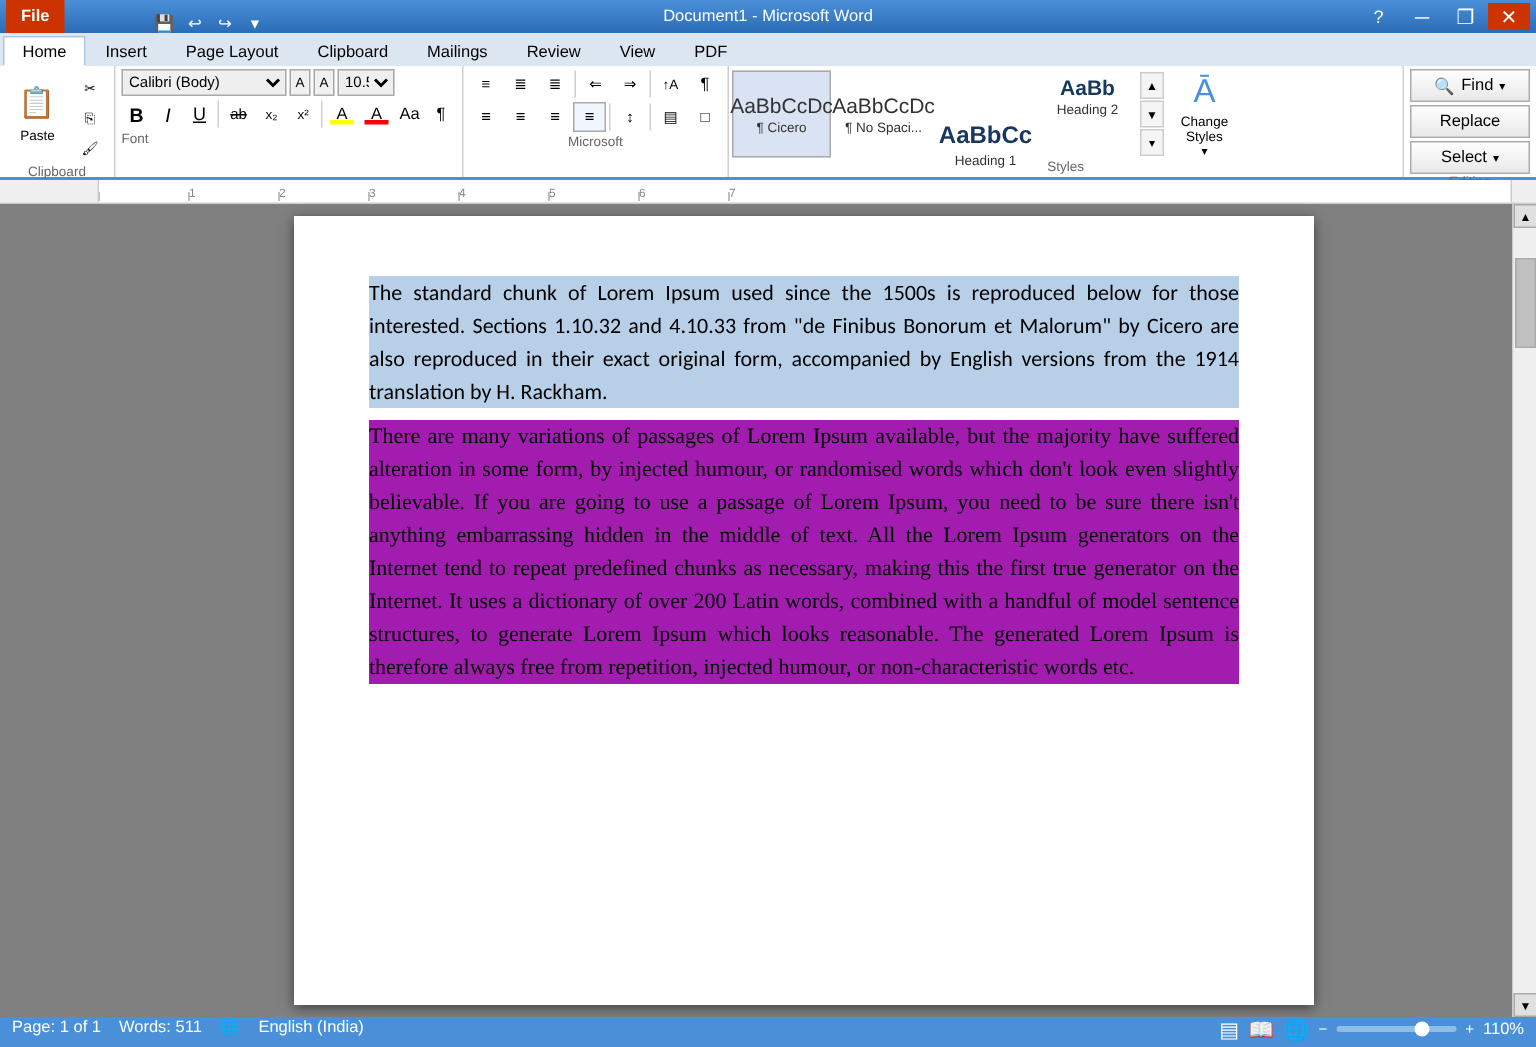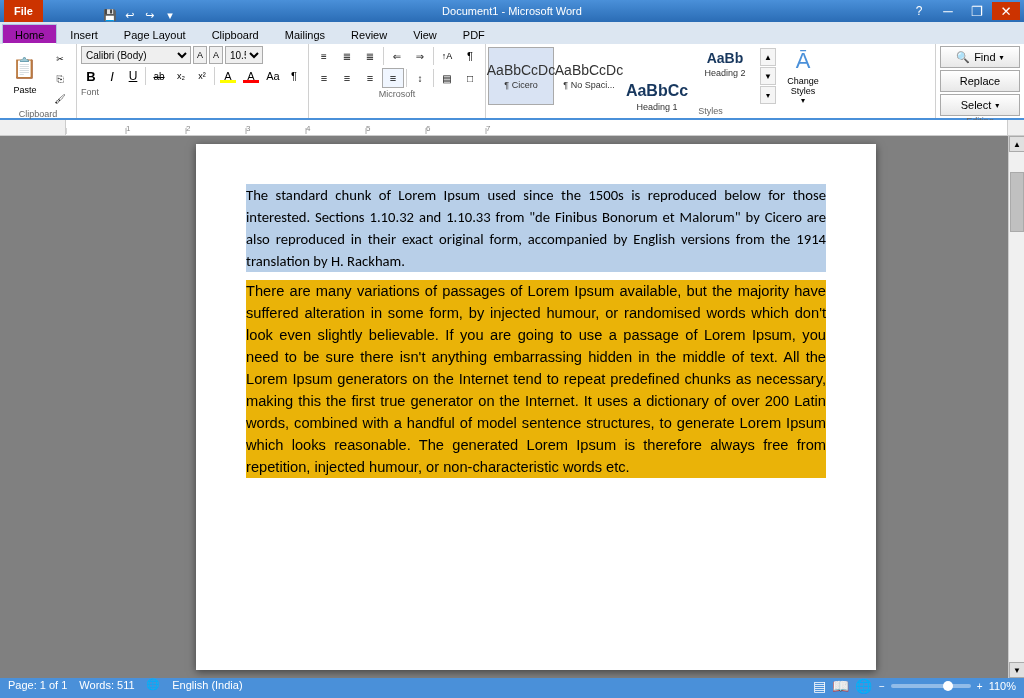--- a/index.html
+++ b/index.html
@@ -19,21 +19,21 @@
       padding: 2px 12px;
       font-size: 11px;
       cursor: pointer;
       border: 1px solid transparent;
       border-bottom: none;
       background: transparent;
       height: 20px;
       line-height: 16px;
     }
     .rtab.active {
-      background: #a21caf;
+      background: #ffffff;
       border-color: #b0c4de;
       border-bottom: 1px solid white;
       color: #000;
     }
 
     
     .qat {
       position: absolute;
       top: 4px;
       left: 52px;
@@ -242,25 +242,25 @@
 </div>
 
 <div style="display:flex; height:calc(698px - 22px - 22px - 76px - 16px - 20px); background:#808080;">
 
   <div style="width:64px;background:#808080;"></div>
 
   <div style="flex:1; overflow-y:auto; padding:8px 0; display:flex; justify-content:center;">
     <div style="width:680px; background:white; padding:40px 50px; box-shadow:0 2px 8px rgba(0,0,0,0.5); font-family:Calibri,Arial,sans-serif;">
 
       <p style="text-align:justify; line-height:1.5; margin-bottom:8px; font-size:11pt; background-color:#b8cfe8;">
-        <span>The standard chunk of Lorem Ipsum used since the 1500s is reproduced below for those interested. Sections 1.10.32 and 1.10.33 from "de Finibus Bonorum et Malorum" by Cicero are also reproduced in their exact original form, accompanied by English versions from the 1914 translation by H. Rackham.</span>
+        <span>The standard chunk of Lorem Ipsum used since the 1500s is reproduced below for those interested. Sections 1.10.32 and 4.10.33 from "de Finibus Bonorum et Malorum" by Cicero are also reproduced in their exact original form, accompanied by English versions from the 1914 translation by H. Rackham.</span>
       </p>
 
 
-      <p style="text-align:justify; line-height:1.5; margin-bottom:8px; font-size:11pt; font-family:Liberation Sans, sans-serif; background-color:#eab308;">
+      <p style="text-align:justify; line-height:1.5; margin-bottom:8px; font-size:11pt; font-family:Liberation Serif, serif; background-color:#a21caf;">
         <span>There are many variations of passages of Lorem Ipsum available, but the majority have suffered alteration in some form, by injected humour, or randomised words which don't look even slightly believable. If you are going to use a passage of Lorem Ipsum, you need to be sure there isn't anything embarrassing hidden in the middle of text. All the Lorem Ipsum generators on the Internet tend to repeat predefined chunks as necessary, making this the first true generator on the Internet. It uses a dictionary of over 200 Latin words, combined with a handful of model sentence structures, to generate Lorem Ipsum which looks reasonable. The generated Lorem Ipsum is therefore always free from repetition, injected humour, or non-characteristic words etc.</span>
       </p>
 
     </div>
   </div>
 
   <div style="width:16px; background:#f0f0f0; border-left:1px solid #ccc; display:flex; flex-direction:column;">
     <button style="width:16px;height:16px;background:#e0e0e0;border:1px solid #aaa;cursor:pointer;font-size:8px;display:flex;align-items:center;justify-content:center;">▲</button>
     <div style="flex:1;background:#f0f0f0;position:relative;">
       <div style="width:14px;height:60px;background:#c0c0c0;border:1px solid #aaa;position:absolute;top:20px;left:1px;cursor:pointer;"></div>

